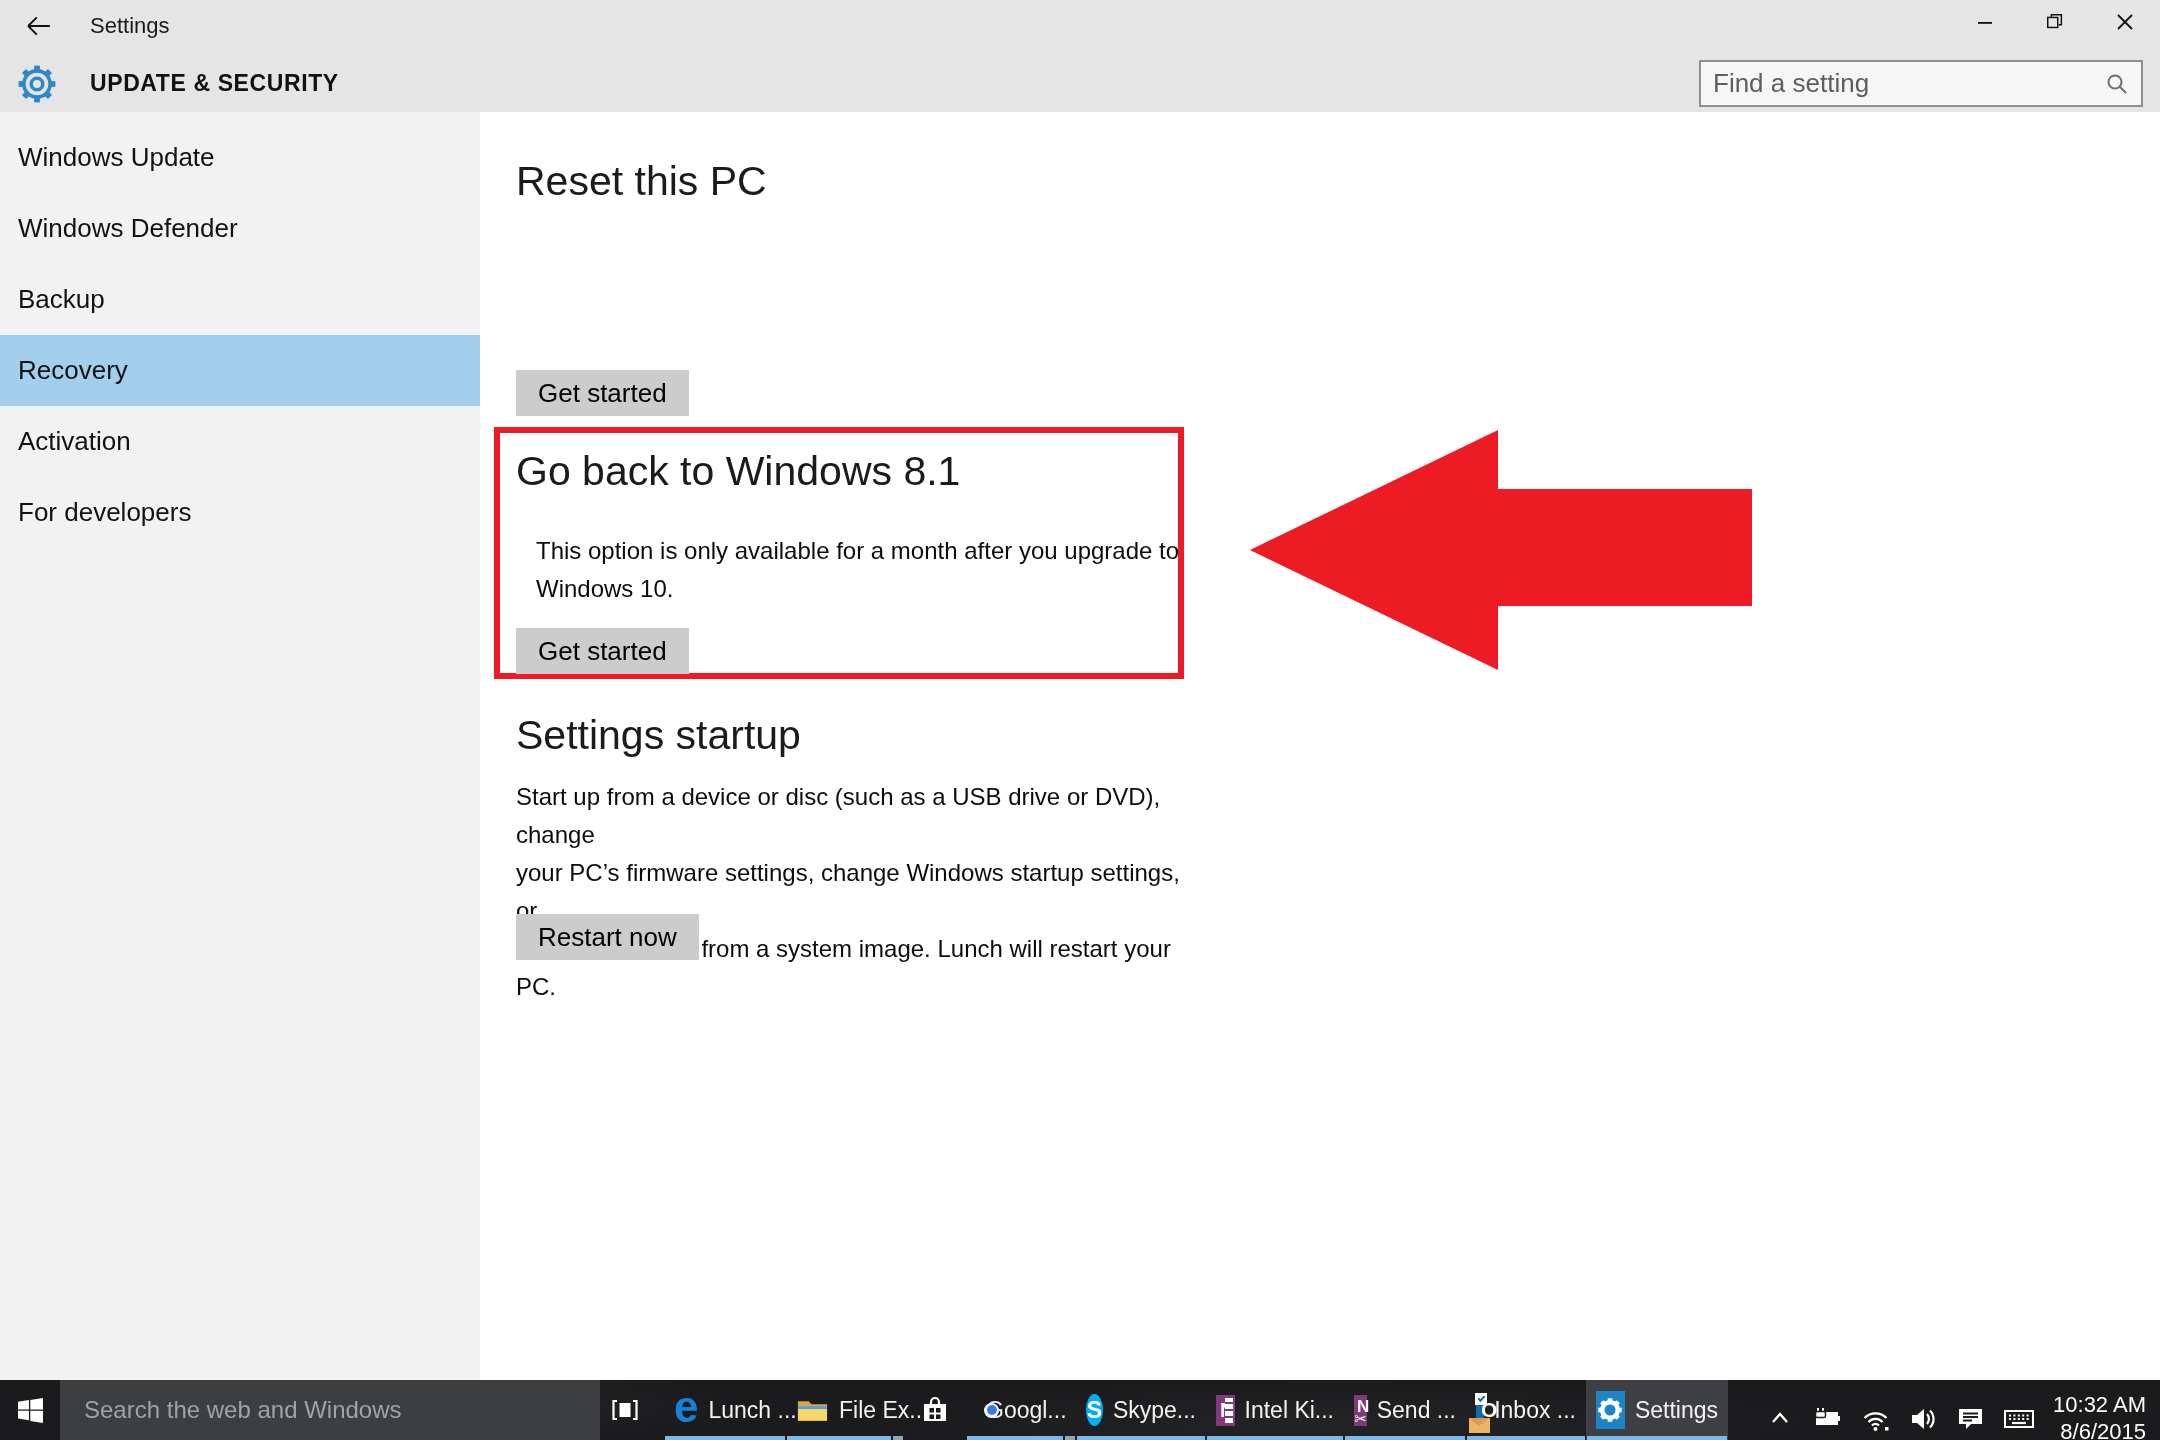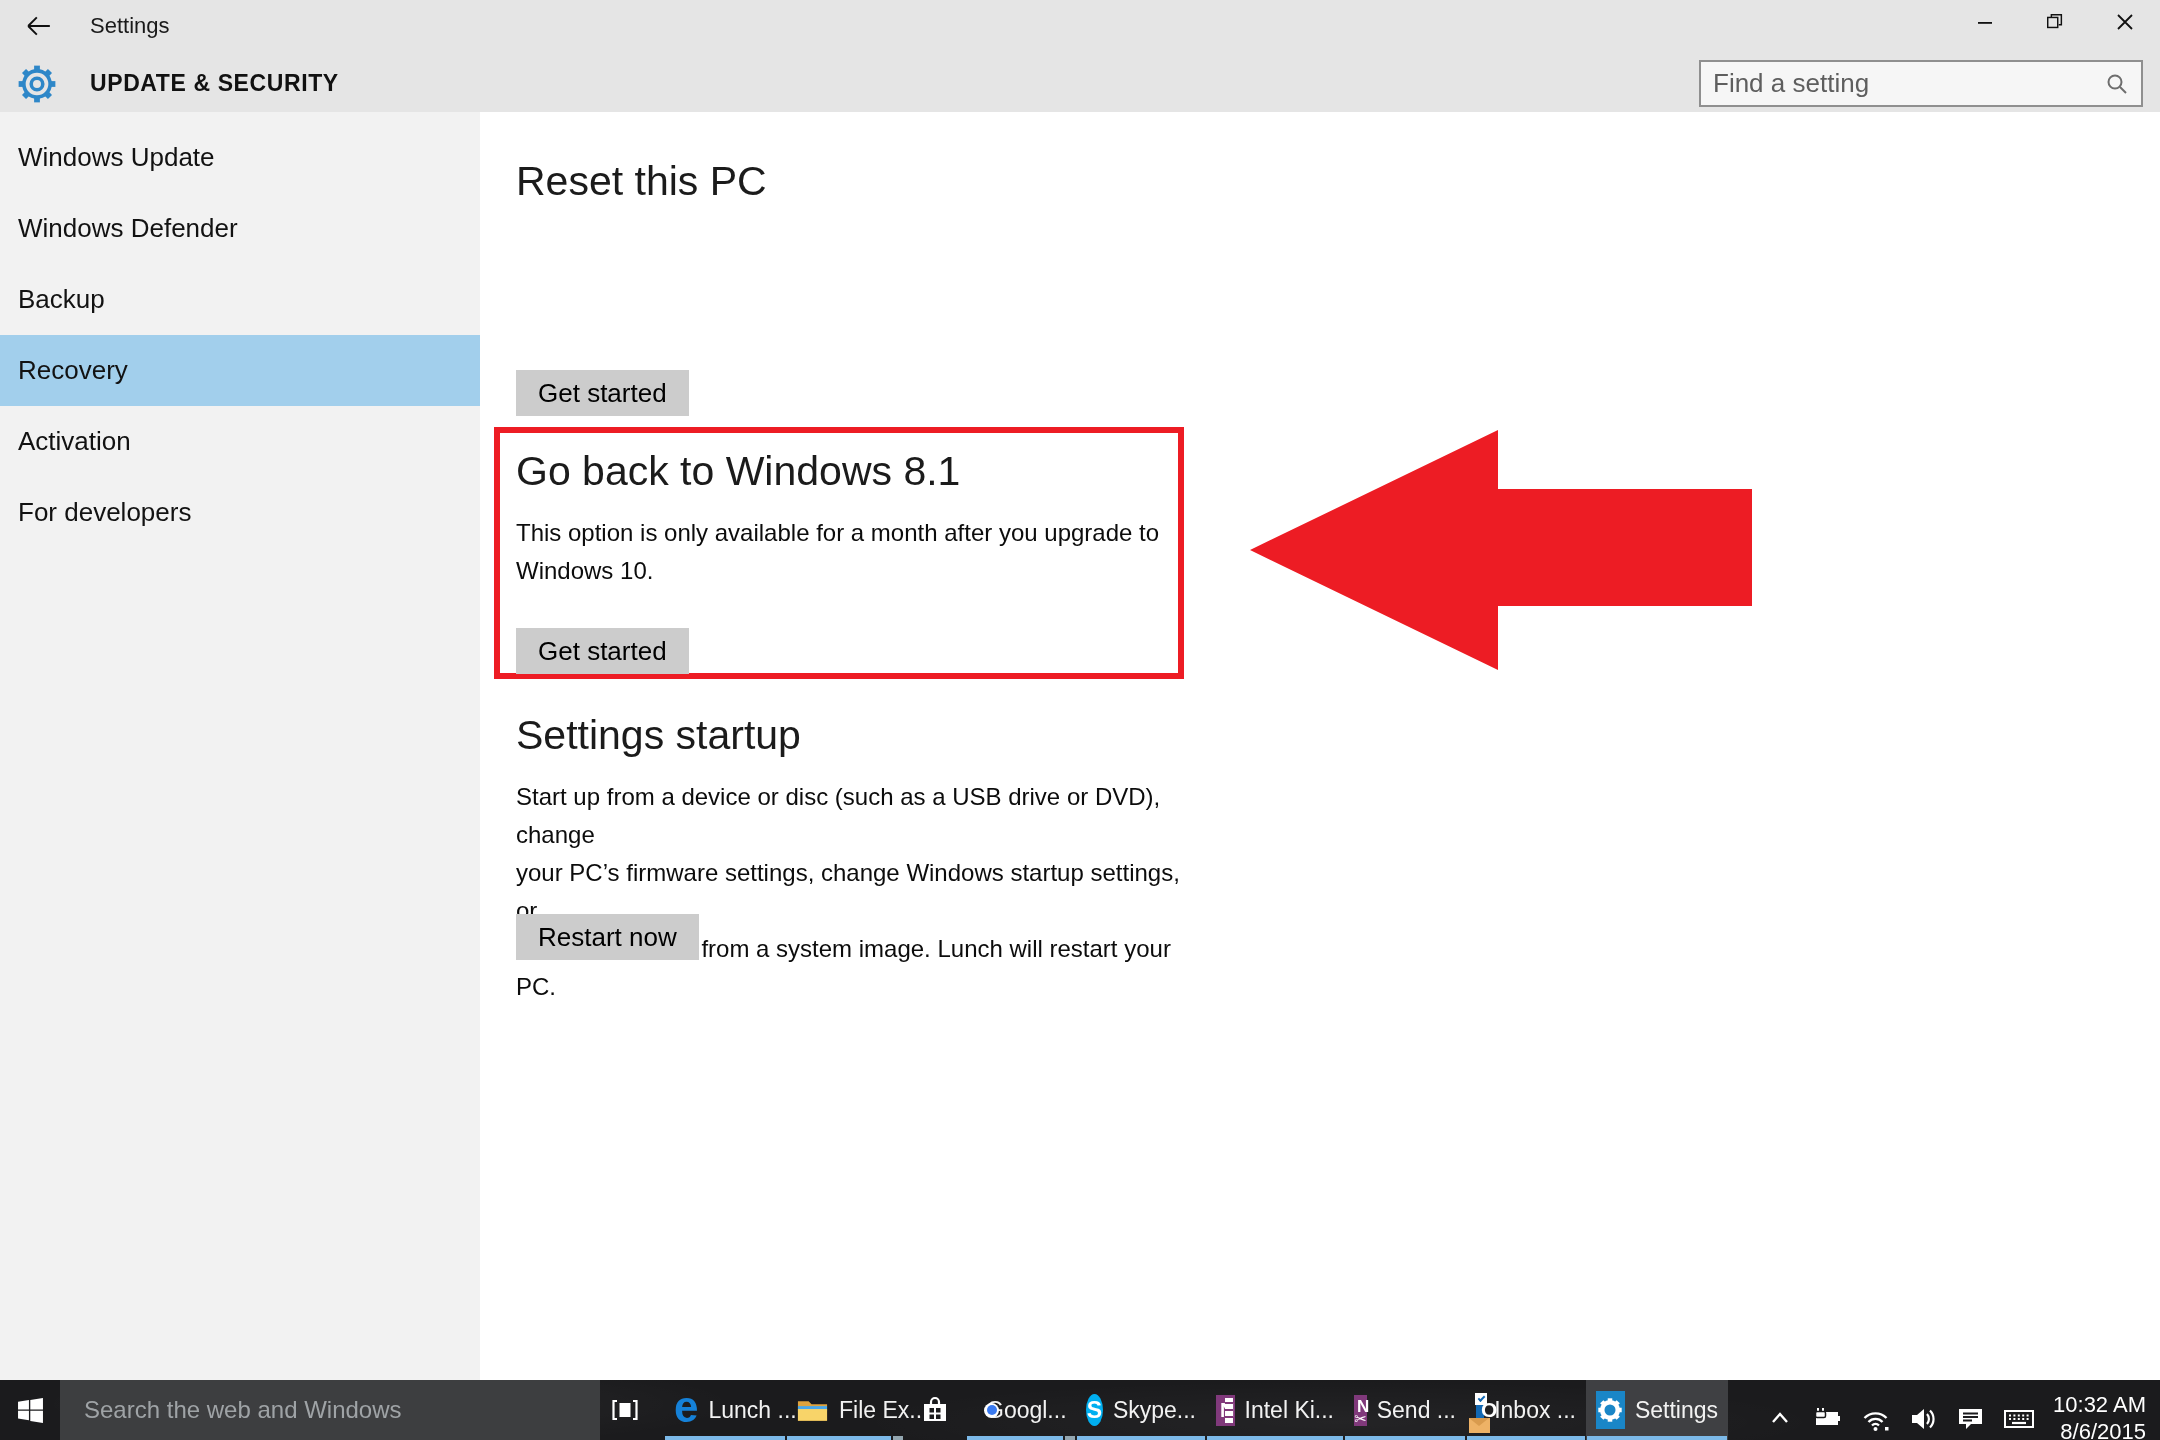--- a/index.html
+++ b/index.html
@@ -36,21 +36,21 @@
 
   
   .content { position:absolute; left:480px; top:112px; width:1680px; height:1268px; background:#fff; }
   .sec-title { position:absolute; left:36px; font-size:41px; font-weight:300; color:#1b1b1b; line-height:50px; white-space:nowrap; }
   .sec-body { position:absolute; left:36px; width:690px; font-size:24px; line-height:38px; color:#0c0c0c; white-space:pre-line; }
   .sec-btn {
     position:absolute; left:36px; height:46px; padding:0 22px; background:#cccccc; border:none;
     font-size:26px; color:#000; font-family:"Liberation Sans",sans-serif; line-height:46px; cursor:pointer;margin-top:36px;
   }
   #sec1-title { top:44px; } #sec1-body { top:110px; } #sec1-btn { top:222px; }
-  #sec2-title { top:334px; } #sec2-body { top:402px; } #sec2-btn { top:480px; }
+  #sec2-title { top:334px; } #sec2-body { top:420px;margin-left:20px; } #sec2-btn { top:480px; }
   #sec3-title { top:598px; } #sec3-body { top:666px; } #sec3-btn { top:766px; }
   .red-box { position:absolute; left:14px; top:315px; width:690px; height:252px; border:6px solid #ed1c24; pointer-events:none; }
   .red-arrow { position:absolute; left:766px; top:314px; width:512px; height:250px; pointer-events:none; }
 
   
   .taskbar {
     position:absolute; left:0; bottom:0; width:2160px; height:60px; display:flex; align-items:stretch;
     background:
       radial-gradient(ellipse 500px 60px at 18% 40%, rgba(255,255,255,0.05), transparent 70%),
       radial-gradient(ellipse 700px 60px at 62% 70%, rgba(255,255,255,0.04), transparent 70%),

